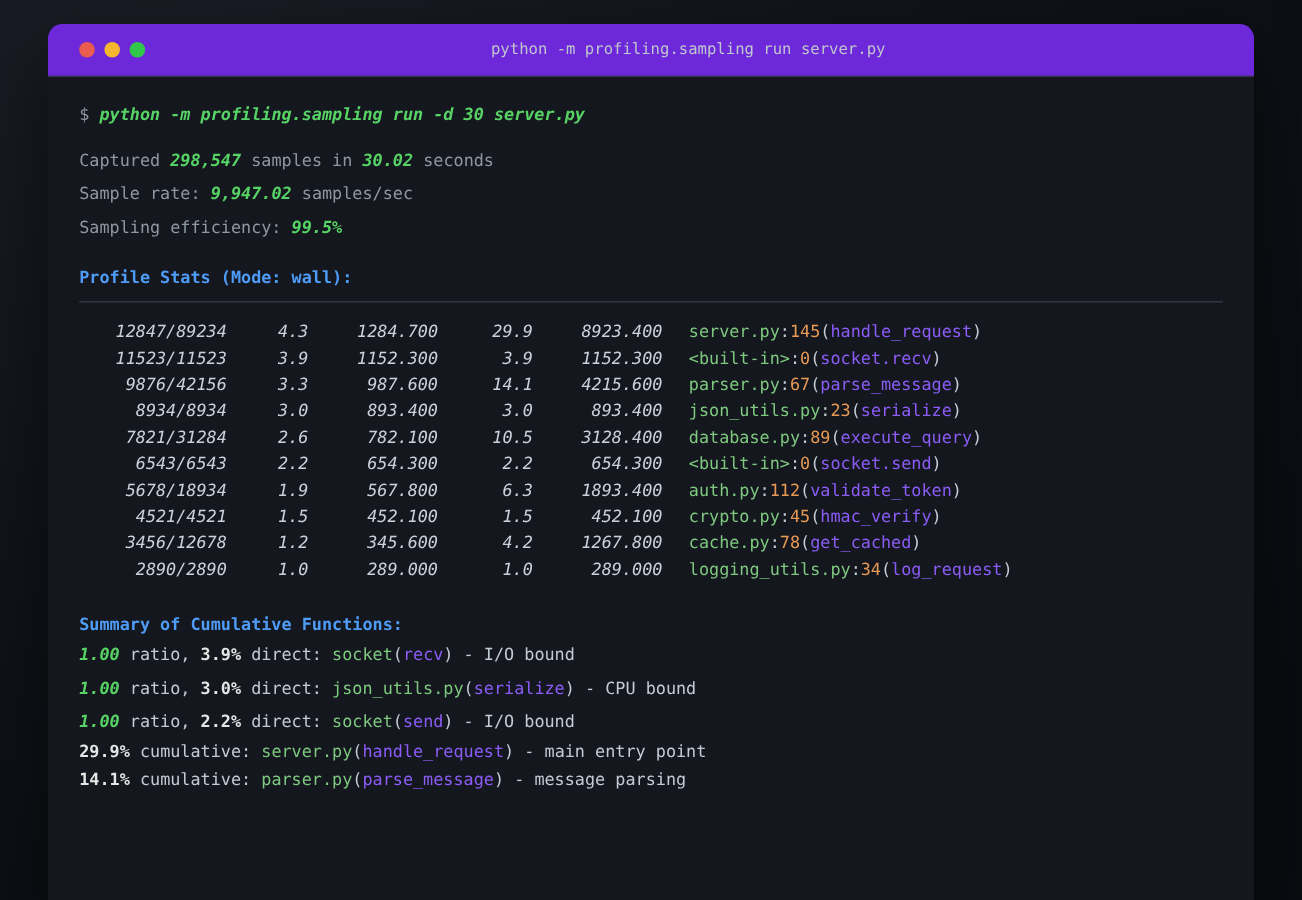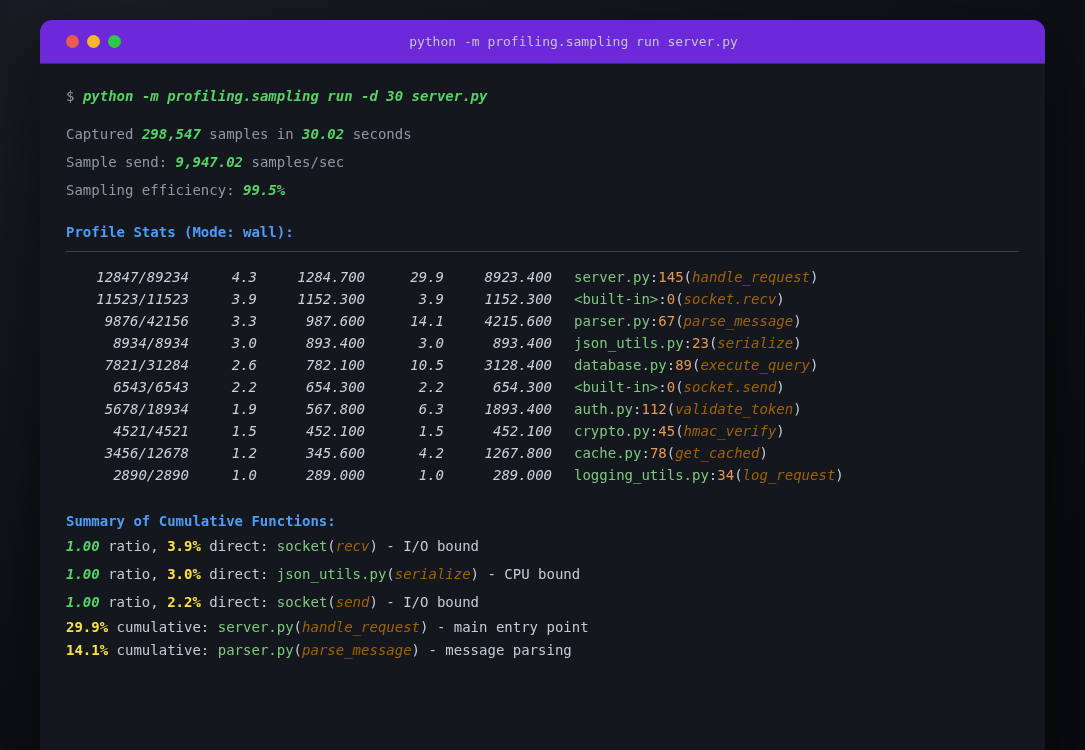--- a/index.html
+++ b/index.html
@@ -38,23 +38,23 @@
   .term {
     padding: 0 26px; font-size: 14px; color: #c3cbd3;
   }
   .line { height: 20px; line-height: 20px; white-space: pre; }
   
   .t-dim    { color: #8f98a2; }
   .t-gray   { color: #c3cbd3; }
   .t-green-b{ color: #56d364; font-weight: bold; font-style: italic; }
   .t-green  { color: #7ec97f; }
   .t-blue-b { color: #4f9cf7; font-weight: bold; }
-  .t-blue   { color: #a16207; font-style: italic; }
+  .t-blue   { color: #8b5cf6; }
   .t-orange { color: #e89a55; }
-  .t-orange-b { color: #fde047; font-weight: bold; }
+  .t-orange-b { color: #e5e5e5; font-weight: bold; }
 
   .cmd-line   { margin-top: 22px; }
   .captured-line { margin-top: 18px; }
   .rate-line, .eff-line { margin-top: 8px; }
   .profile-title { margin-top: 22px; }
   .cols-header   { margin-top: 2px; }
   .divider { margin-top: 9px; height: 1px; background: #3a4049; }
   .rows { margin-top: 14px; }
   .stat-row { height: 22px; line-height: 22px; display: flex; color: #c9d1d9; white-space: pre; }
   .cell { display: inline-block; text-align: right; font-style: italic; }
@@ -85,21 +85,21 @@
     <div class="title">python -m profiling.sampling run server.py</div>
     <div class="titlebar-spacer"></div>
   </div>
 
   <div class="term">
 
     <div class="line cmd-line"><span class="t-dim">$</span> <span class="t-green-b">python -m profiling.sampling run -d 30 server.py</span></div>
 
     <div class="line captured-line"><span class="t-dim">Captured</span> <span class="t-green-b">298,547</span> <span class="t-dim">samples in</span> <span class="t-green-b">30.02</span> <span class="t-dim">seconds</span></div>
 
-    <div class="line rate-line"><span class="t-dim">Sample send:</span> <span class="t-green-b">9,947.02</span> <span class="t-dim">samples/sec</span></div>
+    <div class="line rate-line"><span class="t-dim">Sample rate:</span> <span class="t-green-b">9,947.02</span> <span class="t-dim">samples/sec</span></div>
 
     <div class="line eff-line"><span class="t-dim">Sampling efficiency:</span> <span class="t-green-b">99.5%</span></div>
 
     <div class="line profile-title t-blue-b">Profile Stats (Mode: wall):</div>
 
     <div class="divider"></div>
 
     <div class="rows">
         <div class="stat-row"><span class="cell col-nsamples">12847/89234</span><span class="cell col-sample">4.3</span><span class="cell col-tottime">1284.700</span><span class="cell col-cumul">29.9</span><span class="cell col-cumtime">8923.400</span><span class="cell-loc"><span class="t-green">server.py</span><span class="t-gray">:</span><span class="t-orange">145</span><span class="t-gray">(</span><span class="t-blue">handle_request</span><span class="t-gray">)</span></span></div>
         <div class="stat-row"><span class="cell col-nsamples">11523/11523</span><span class="cell col-sample">3.9</span><span class="cell col-tottime">1152.300</span><span class="cell col-cumul">3.9</span><span class="cell col-cumtime">1152.300</span><span class="cell-loc"><span class="t-green">&lt;built-in&gt;</span><span class="t-gray">:</span><span class="t-orange">0</span><span class="t-gray">(</span><span class="t-blue">socket.recv</span><span class="t-gray">)</span></span></div>

